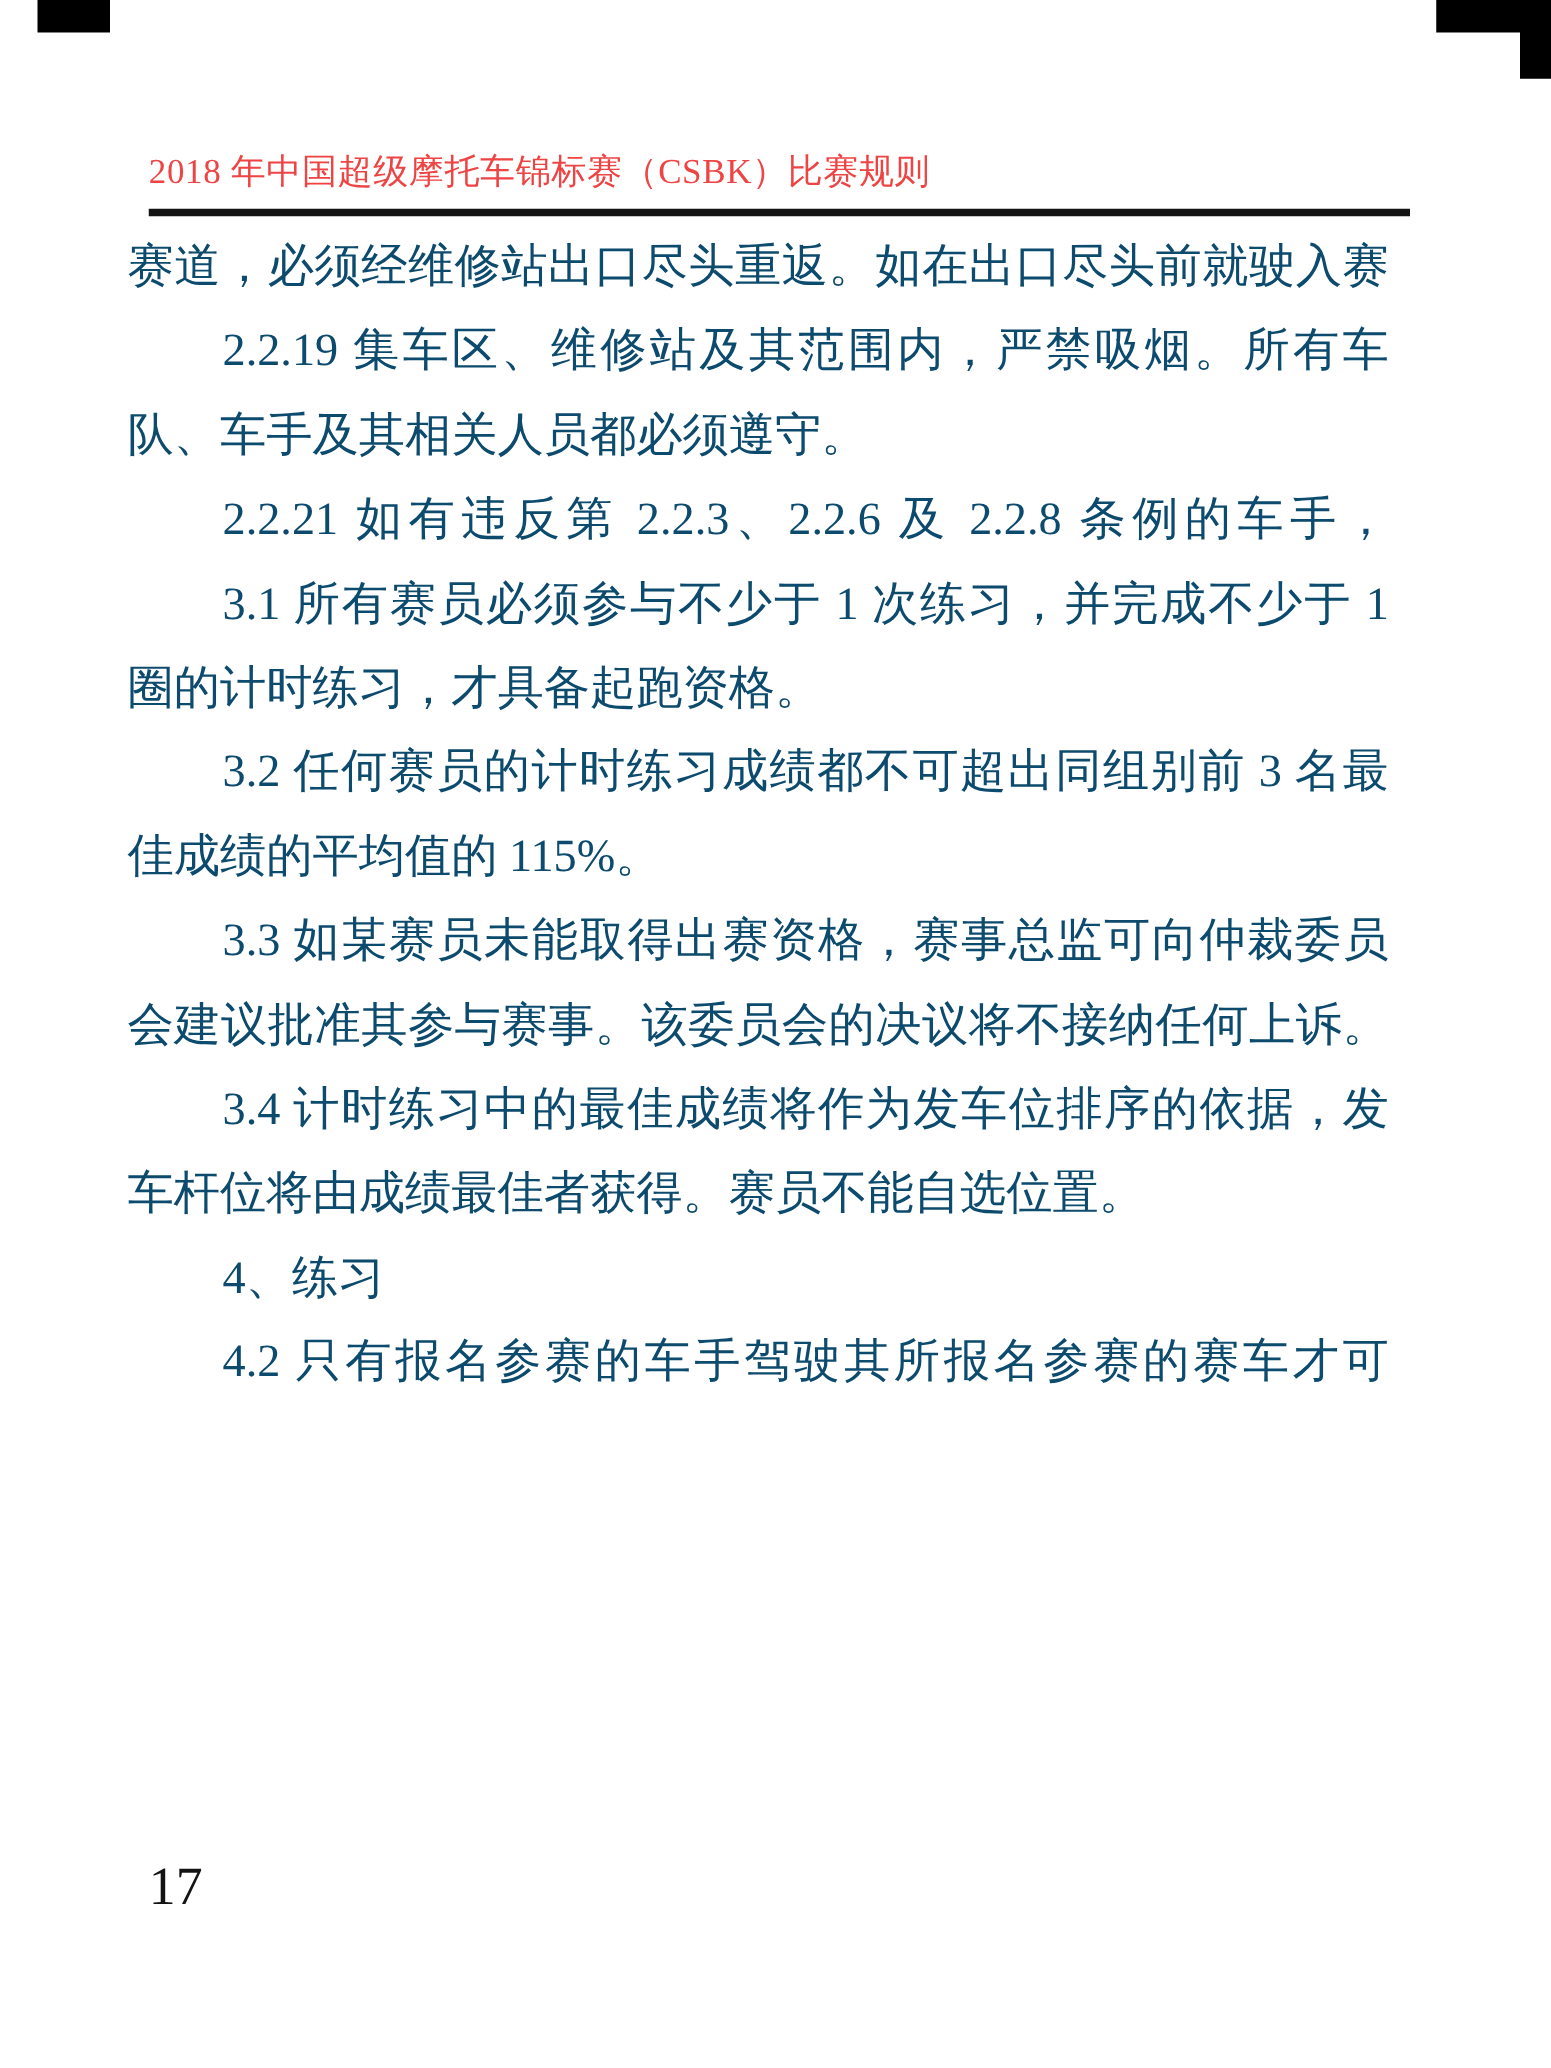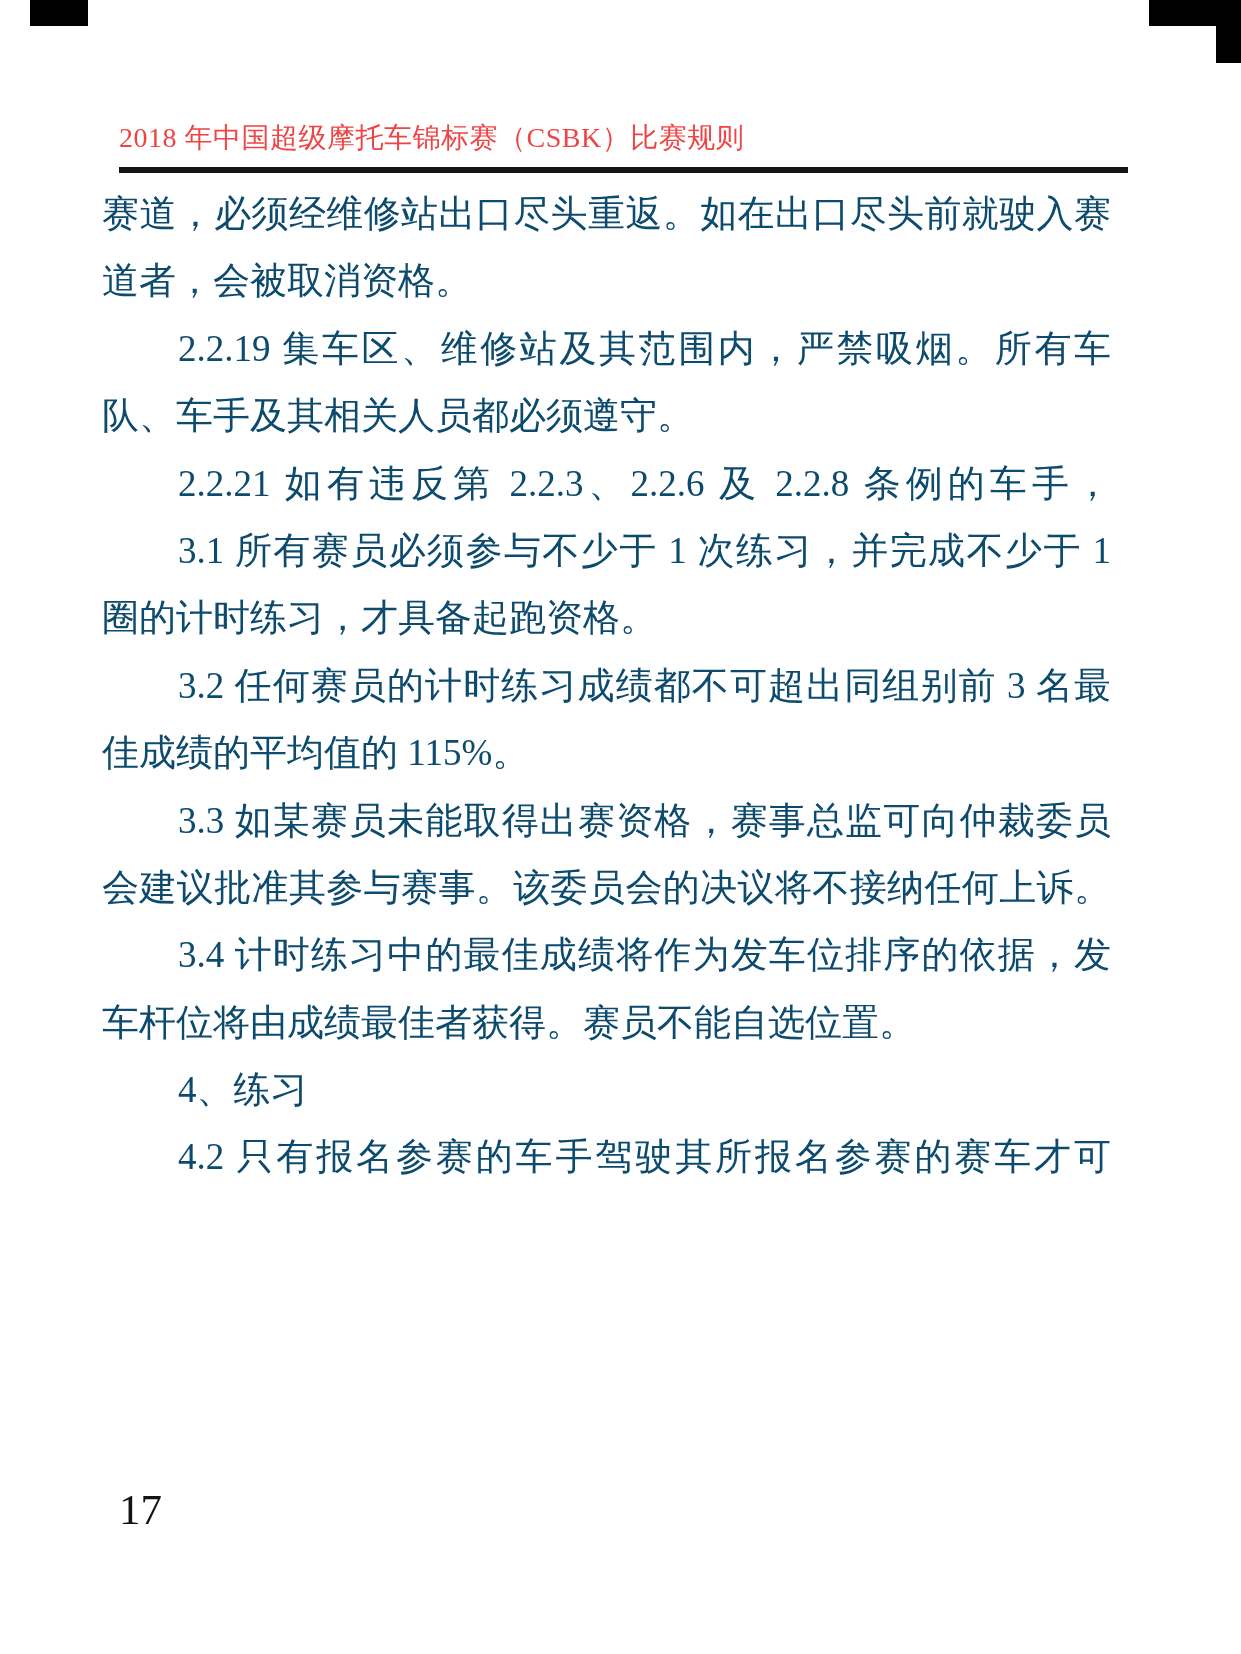--- a/index.html
+++ b/index.html
@@ -75,21 +75,20 @@
   <div class="scan-mark mark-top-left"></div>
   <div class="scan-mark mark-top-right-h"></div>
   <div class="scan-mark mark-top-right-v"></div>
 
   <div class="header-title">2018 年中国超级摩托车锦标赛（CSBK）比赛规则</div>
 
   <div class="header-rule"></div>
 
   <div class="body-text">
       <div class="line justify">赛道，必须经维修站出口尽头重返。如在出口尽头前就驶入赛</div>
-      <div class="line">道者，会被取消资格。</div>
       <div class="line indent justify">2.2.19 集车区、维修站及其范围内，严禁吸烟。所有车</div>
       <div class="line">队、车手及其相关人员都必须遵守。</div>
       <div class="line indent justify">2.2.21 如有违反第 2.2.3、2.2.6 及 2.2.8 条例的车手，</div>
       <div class="line indent justify">3.1 所有赛员必须参与不少于 1 次练习，并完成不少于 1</div>
       <div class="line">圈的计时练习，才具备起跑资格。</div>
       <div class="line indent justify">3.2 任何赛员的计时练习成绩都不可超出同组别前 3 名最</div>
       <div class="line">佳成绩的平均值的 115%。</div>
       <div class="line indent justify">3.3 如某赛员未能取得出赛资格，赛事总监可向仲裁委员</div>
       <div class="line justify">会建议批准其参与赛事。该委员会的决议将不接纳任何上诉。</div>
       <div class="line indent justify">3.4 计时练习中的最佳成绩将作为发车位排序的依据，发</div>

